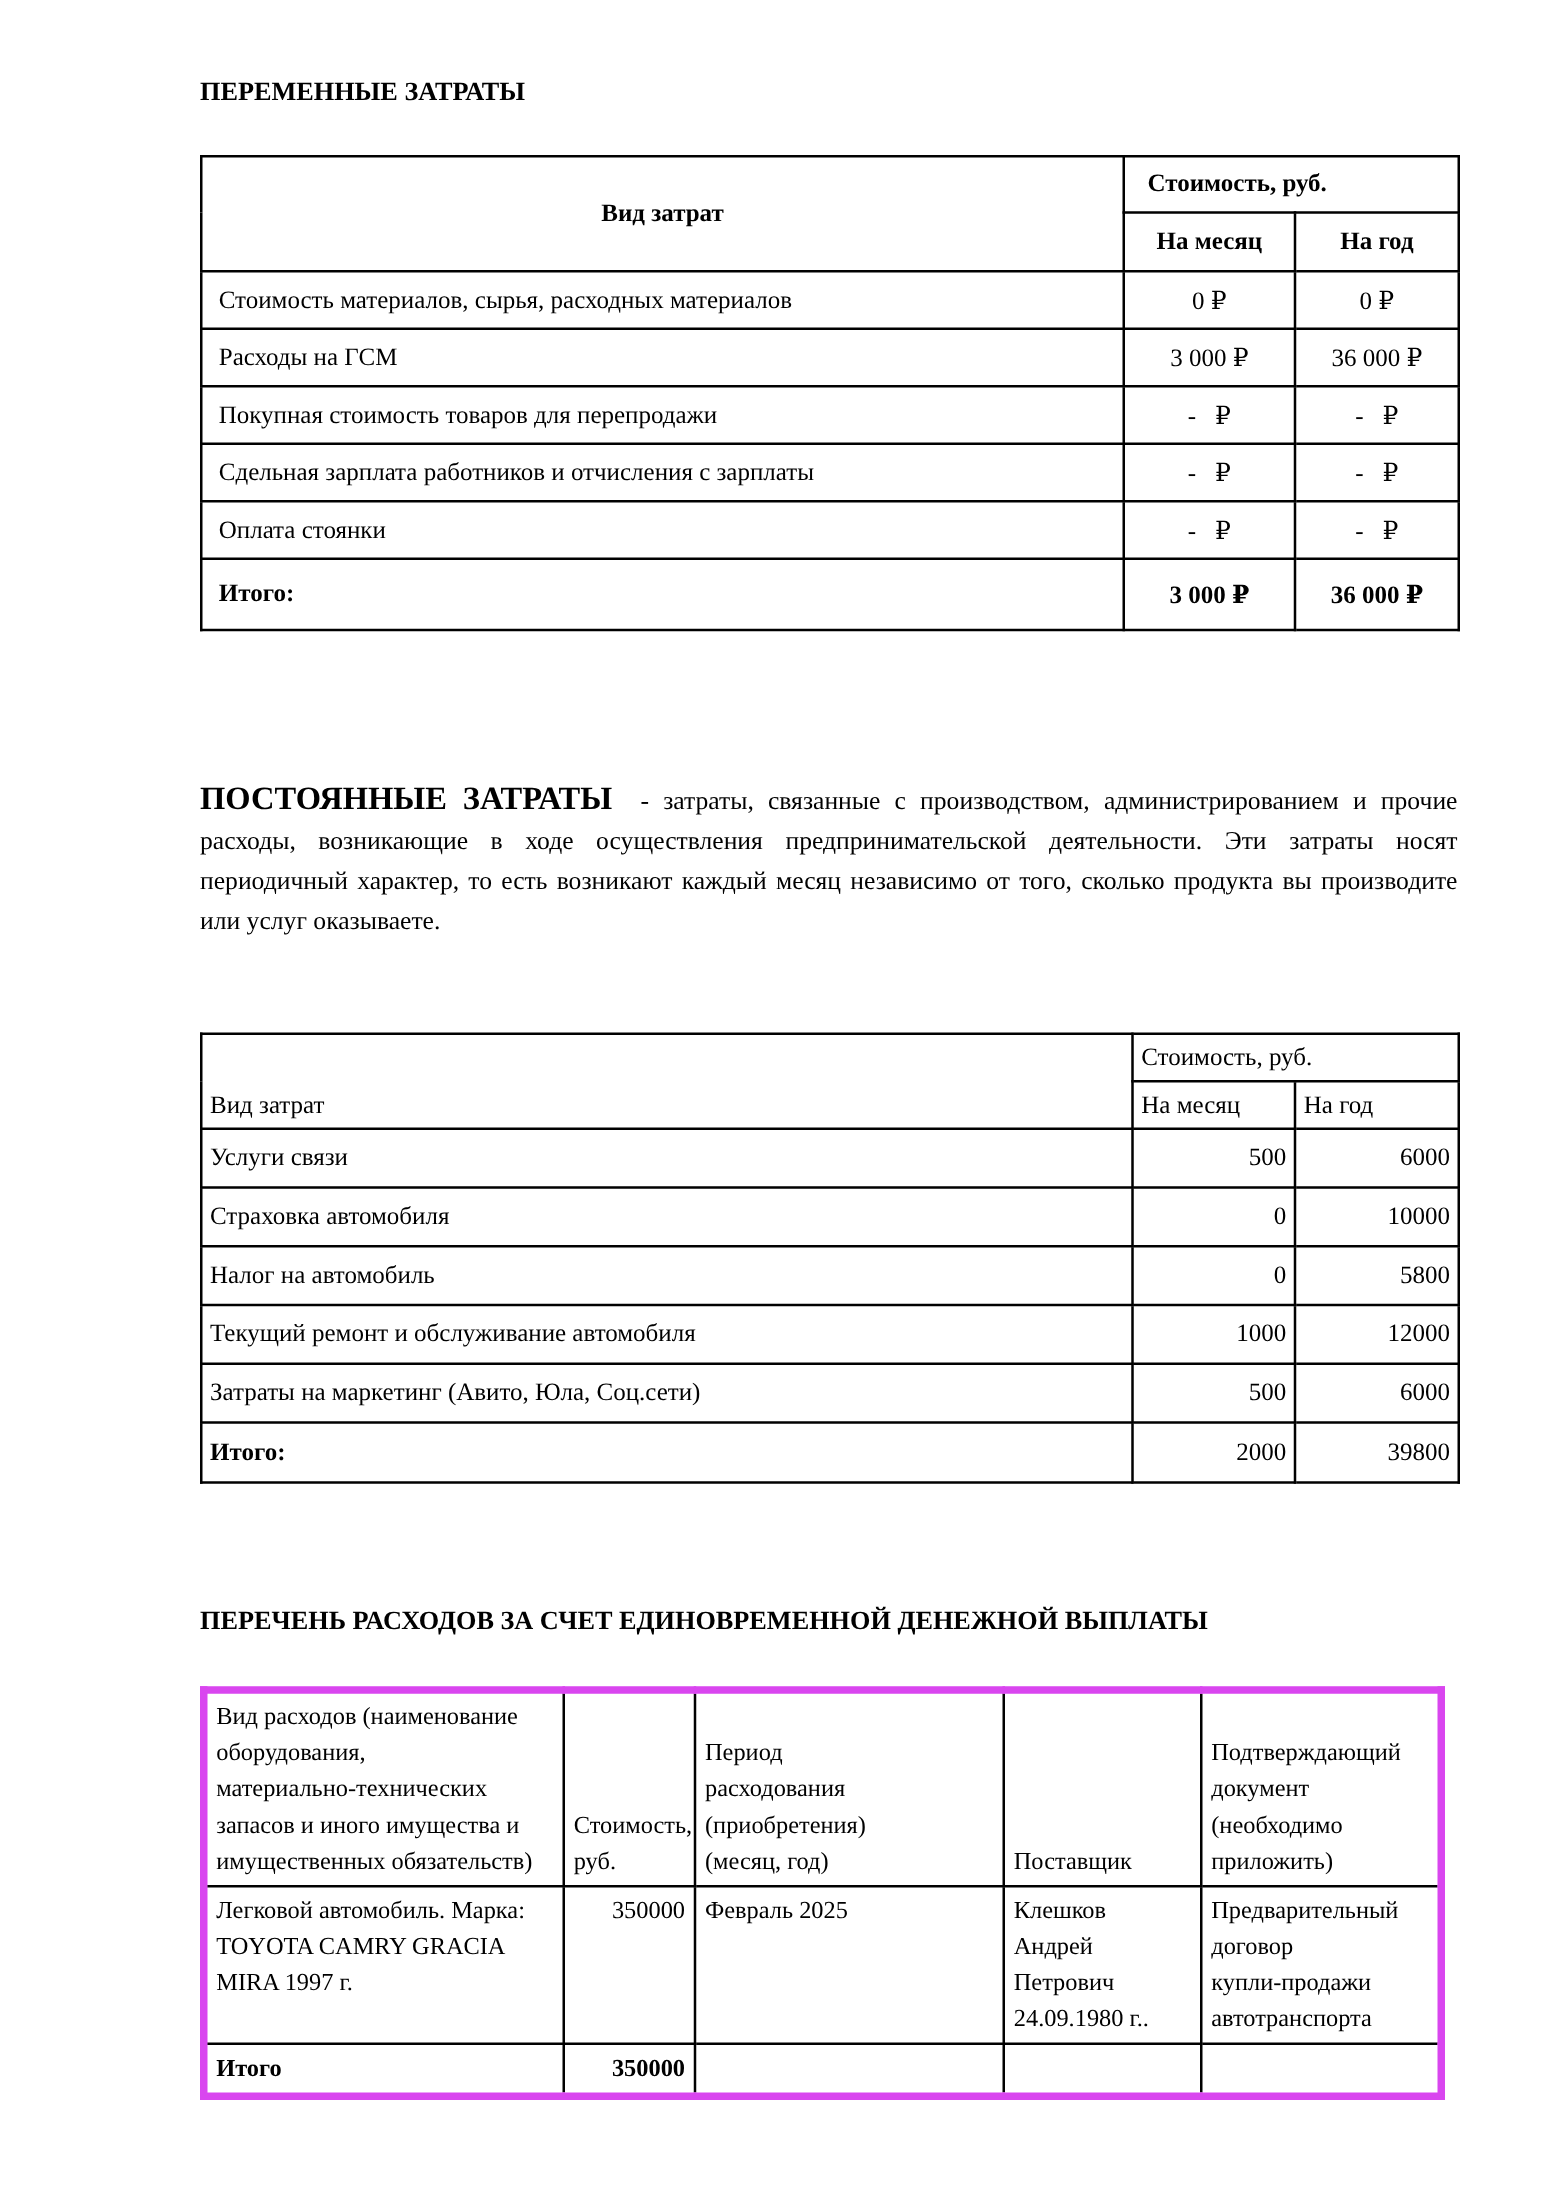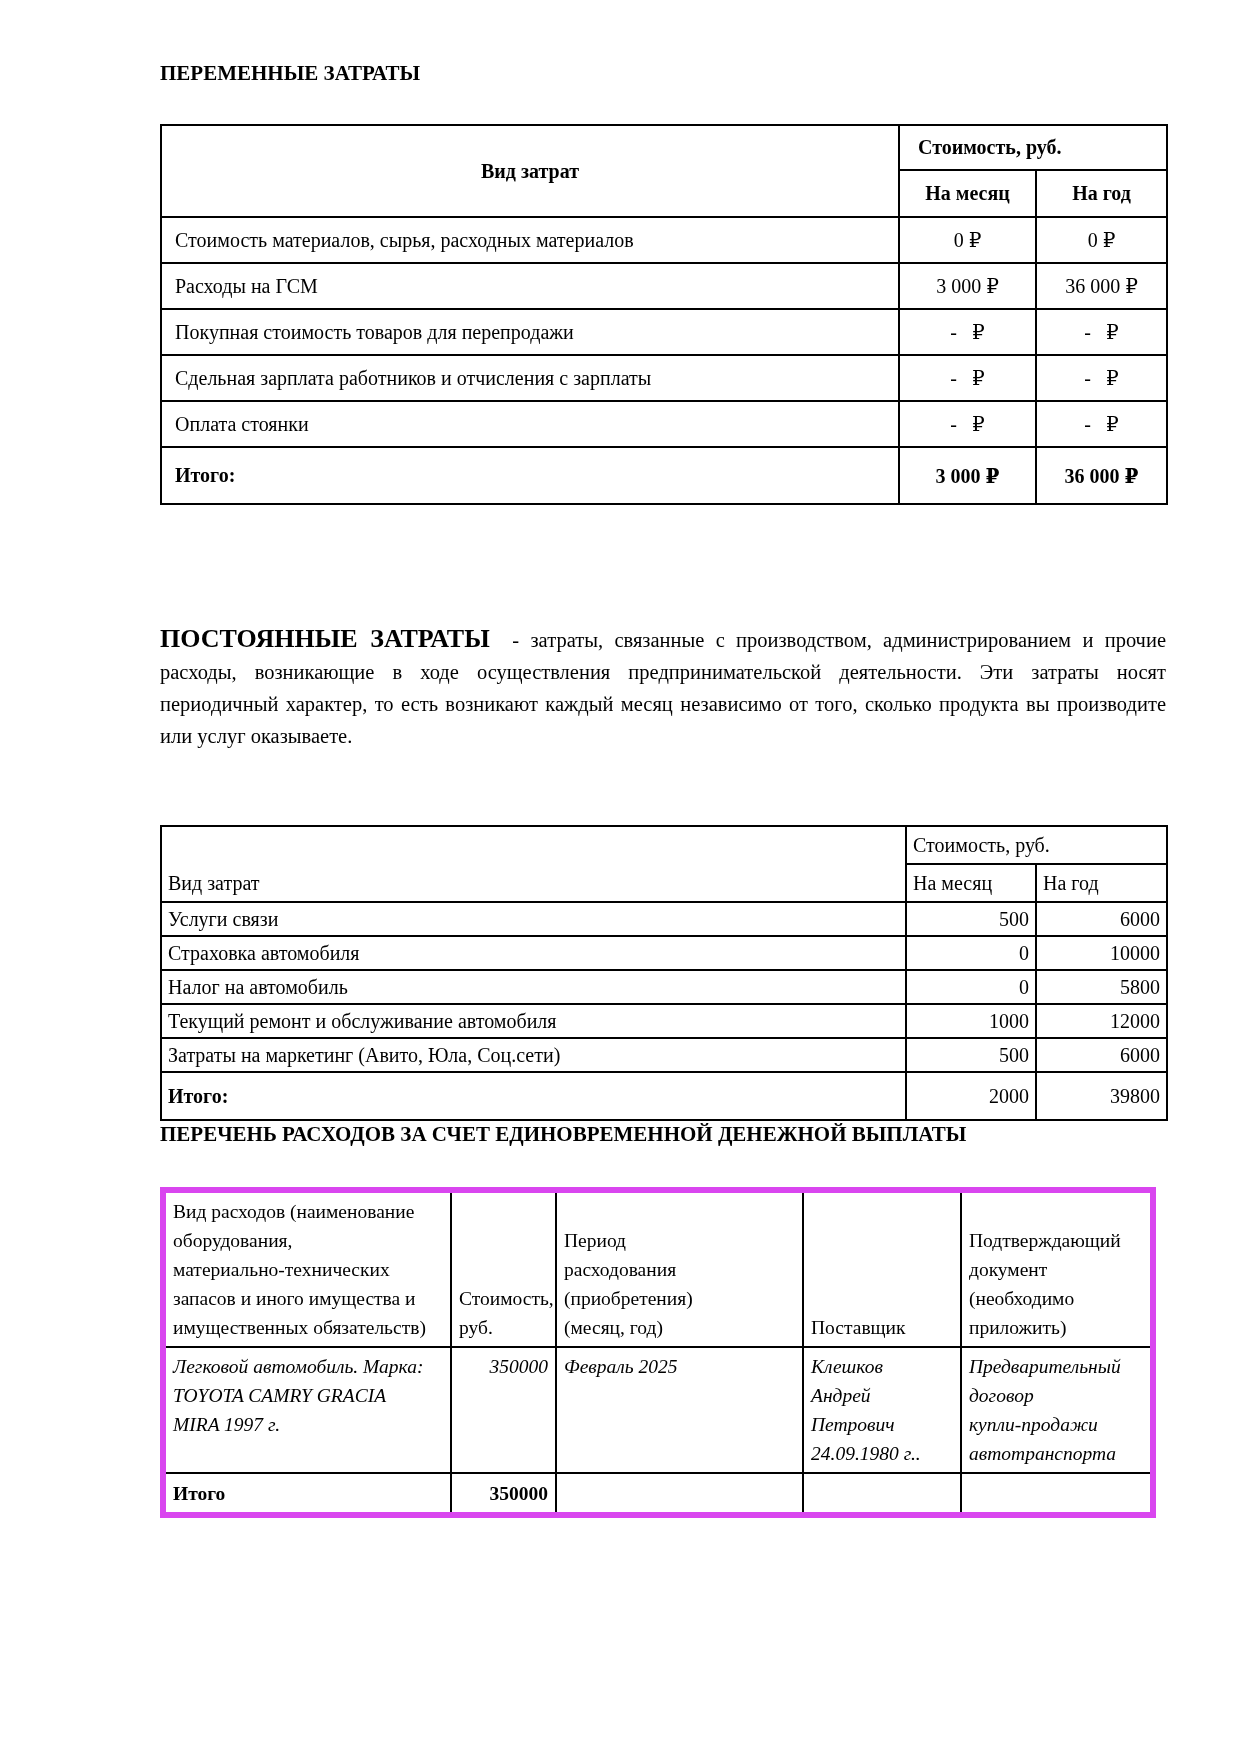--- a/index.html
+++ b/index.html
@@ -7,21 +7,21 @@
     width: 1242px; height: 1755px;
     color: #000;
     font-family: "Liberation Serif", "DejaVu Serif", serif;
     overflow: hidden;
   }
   .page { padding: 60px 116px 0 160px; box-sizing: border-box; }
 
   .doc-heading {
     font-size: 21px; font-weight: bold; line-height: 26px;
   }
-  .heading-lump { }
+  .heading-lump { margin-top: 96px; }
 
   table.t {
     border-collapse: collapse; table-layout: fixed;
     empty-cells: show;
   }
   table.t td, table.t th { border: 2px solid #000; font-weight: normal; overflow: hidden; }
 
   
   .t1 { width: 1006px; margin-top: 38px; font-size: 20px; }
   .t1 tr.hr1 { height: 45px; }
@@ -39,32 +39,32 @@
   .fixed-intro {
     margin-top: 118px; width: 1006px;
     font-size: 20.5px; line-height: 32px; text-align: justify;
   }
   .fixed-intro b { font-size: 26px; }
 
   
   .t2 { width: 1006px; margin-top: 73px; font-size: 20px; }
   .t2 tr.hr1 { height: 38px; }
   .t2 tr.hr2 { height: 38px; }
-  .t2 tr.r   { height: 34px; margin-top: 35px; }
+  .t2 tr.r   { height: 47px; margin-top: 35px; }
   .t2 tr.tot { height: 48px; }
   .t2 th { text-align: left; vertical-align: middle; padding: 2px 6px; font-weight: bold; }
   .t2 th.type-hd { vertical-align: bottom; padding-bottom: 6px; }
   .t2 td.name { text-align: left; padding: 2px 6px; vertical-align: middle; }
   .t2 td.num  { text-align: right; padding: 2px 6px; vertical-align: middle; }
   .t2 tr.tot td.name { font-weight: bold; }
 
   
   .t3 { width: 990px; margin-top: 40px; font-size: 19.5px; line-height: 29px; border: 6px solid #d946ef; }
   .t3 tr.hr  { height: 150px; }
-  .t3 tr.r   { height: 108px; font-style: italic; }
+  .t3 tr.r   { height: 108px; }
   .t3 tr.tot { height: 42px; }
   .t3 th { text-align: left; vertical-align: bottom; padding: 4px 7px; font-weight: normal; }
   .t3 th.first { vertical-align: top; }
   .t3 td { vertical-align: top; padding: 4px 7px; }
   .t3 .pre { white-space: pre-line; }
   .t3 td.num { text-align: right; }
   .t3 tr.tot td { font-weight: bold; vertical-align: middle; }
 </style>
 </head>
 <body>

